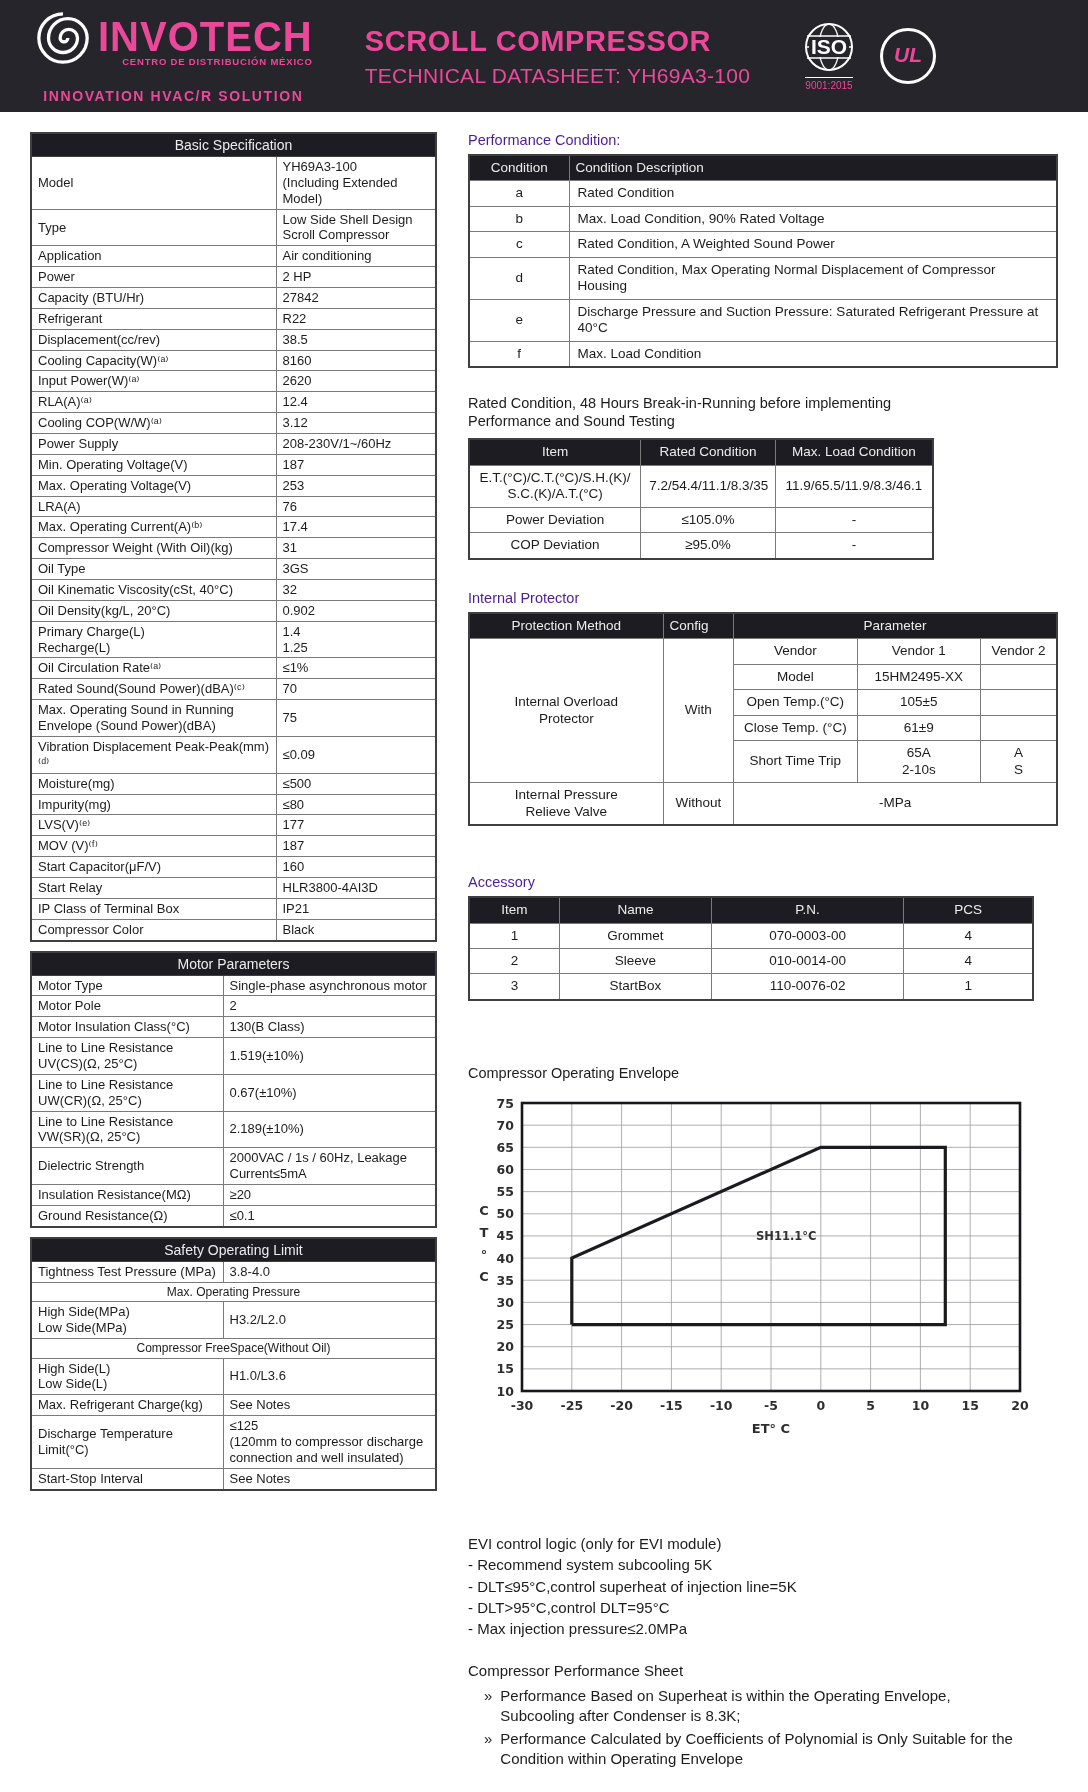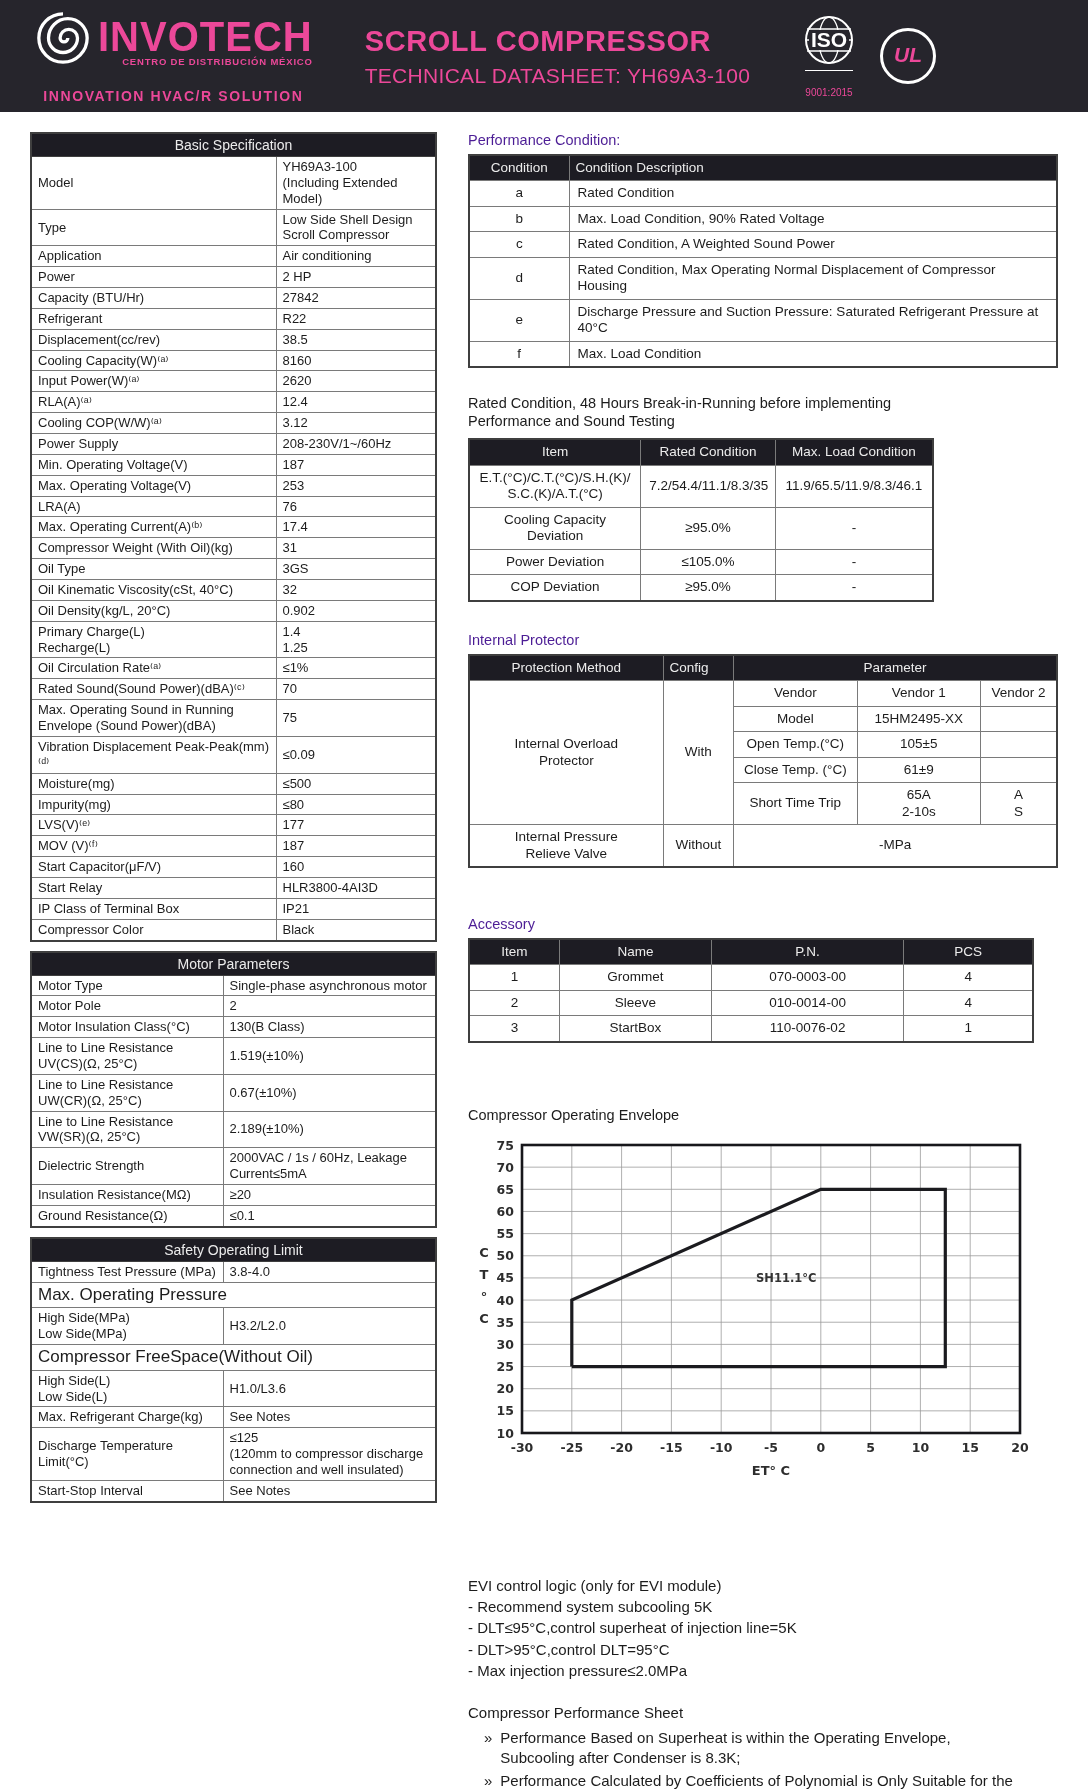--- a/index.html
+++ b/index.html
@@ -12,36 +12,36 @@
   .logo-top { display:flex; align-items:flex-end; gap:6px; }
   .brand-name { font-size:40px; font-weight:bold; letter-spacing:1px; line-height:0.9; transform:scaleY(1.08); }
   .brand-sub1 { font-size:9.5px; font-weight:bold; letter-spacing:0.8px; align-self:flex-end; margin-top:2px; }
   .brand-col { display:flex; flex-direction:column; }
   .brand-sub2 { font-size:14px; font-weight:bold; letter-spacing:1.6px; margin-top:21px; }
   .titles { flex:1; padding-left:18px; }
   .doc-title { font-size:29px; font-weight:bold; letter-spacing:0.6px; }
   .doc-subtitle { font-size:21px; font-weight:normal; margin-top:6px; letter-spacing:0.3px; }
   .certs { display:flex; align-items:center; gap:22px; margin-right:118px; flex:none; }
   .iso-badge { display:flex; flex-direction:column; align-items:center; }
-  .iso-sub { font-size:10px; margin-top:2px; border-top:1px solid #fff; padding-top:16px; }
+  .iso-sub { font-size:10px; margin-top:2px; border-top:1px solid #fff; padding-top:2px; }
   .ul-badge { width:56px; height:56px; border:3px solid #fff; border-radius:50%; display:flex; align-items:center; justify-content:center; }
   .ul-text { font-size:21px; font-weight:bold; font-style:italic; letter-spacing:0; transform:translateY(-1px); }
 
   
   .content { display:flex; padding:20px 30px 0 30px; gap:31px; }
   .col-left { width:407px; flex:none; }
   .col-right { flex:1; min-width:0; }
 
   table { border-collapse:collapse; width:100%; table-layout:fixed; }
   table.boxed { border:2px solid #3f3f3f; }
   th.bar { background:#1d1c23; color:#ececec; font-weight:normal; font-size:14px; padding:3px 4px; text-align:center; border:1px solid #3f3f3f; }
   td, th.cell { border:1px solid #7a7a7a; font-size:13px; padding:2px 6px; vertical-align:middle; white-space:pre-line; line-height:1.22; }
   th.cell { background:#1d1c23; color:#ececec; font-weight:normal; font-size:13.5px; padding:4px 6px; }
   .mb9 { margin-bottom:9px; }
-  td.subhead { text-align:left; font-size:17px; }
+  td.subhead { text-align:center; font-size:12px; }
 
   
   .sec-label { font-size:14.5px; margin-bottom:6px; color:#4c1d95; }
   .rt td { font-size:13.5px; padding:4px 8px; }
   .pc-block { margin-bottom:26px; }
   .pc-block td.cond { text-align:center; }
   .rc-block { margin-bottom:30px; }
   .rc-block .intro { font-size:14.5px; line-height:1.25; margin-bottom:8px; white-space:pre-line; }
   .rc-block table { width:79%; }
   .rc-block td { text-align:center; }
@@ -490,25 +490,20 @@
           </thead>
           <tbody>
 
               <tr>
                 <td>E.T.(°C)/C.T.(°C)/S.H.(K)/
 S.C.(K)/A.T.(°C)</td>
                 <td>7.2/54.4/11.1/8.3/35</td>
                 <td>11.9/65.5/11.9/8.3/46.1</td>
               </tr>
 
-              <tr>
-                <td>Cooling Capacity Deviation</td>
-                <td>≥95.0%</td>
-                <td>-</td>
-              </tr>
 
               <tr>
                 <td>Power Deviation</td>
                 <td>≤105.0%</td>
                 <td>-</td>
               </tr>
 
               <tr>
                 <td>COP Deviation</td>
                 <td>≥95.0%</td>

